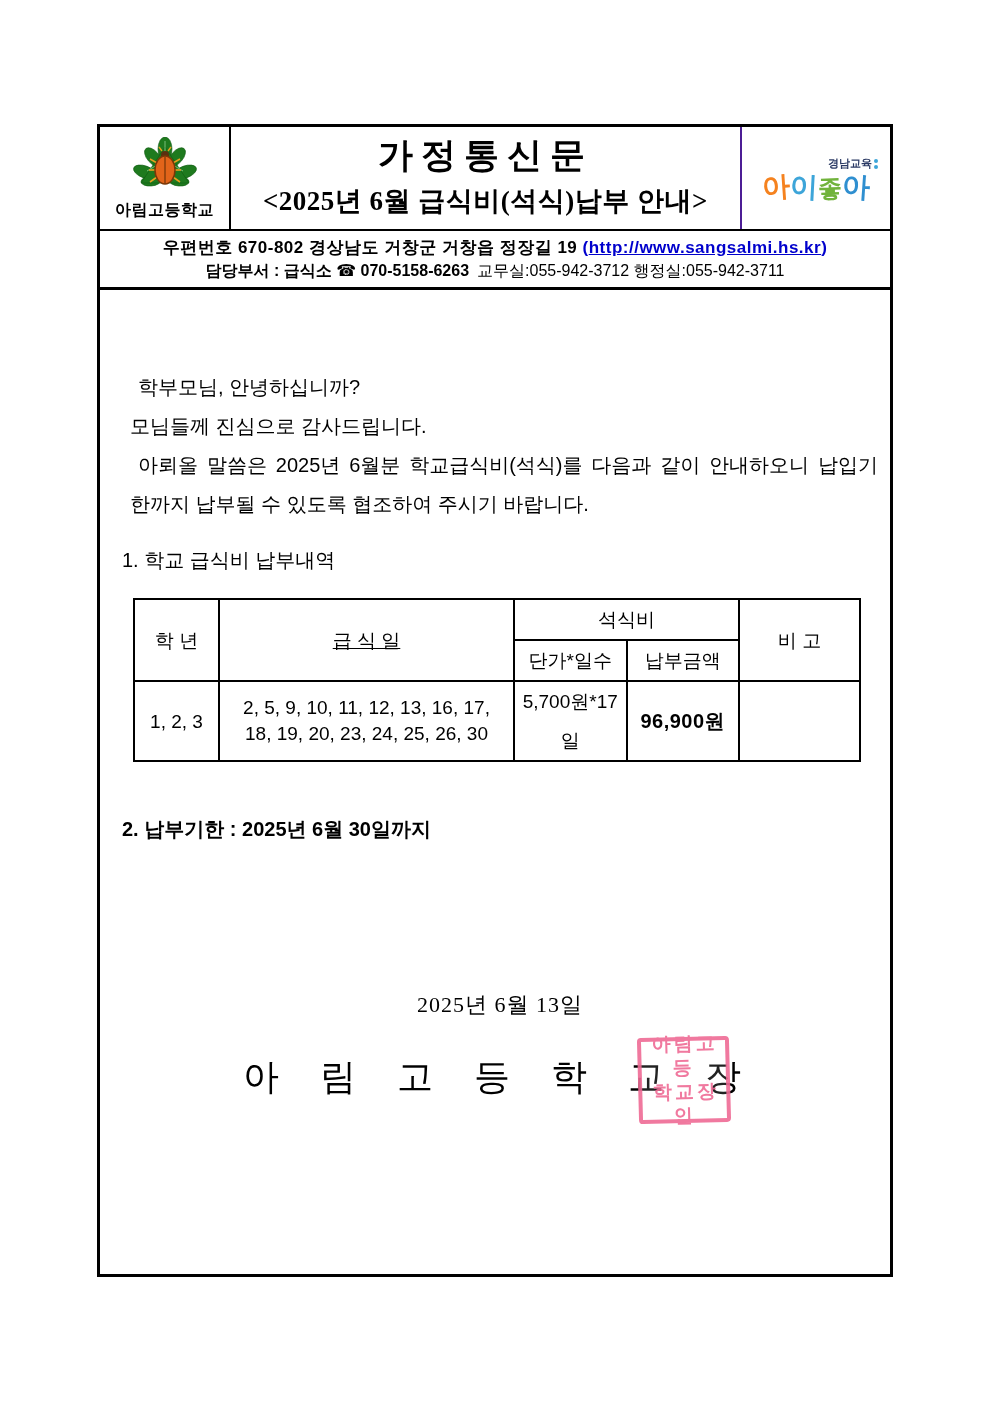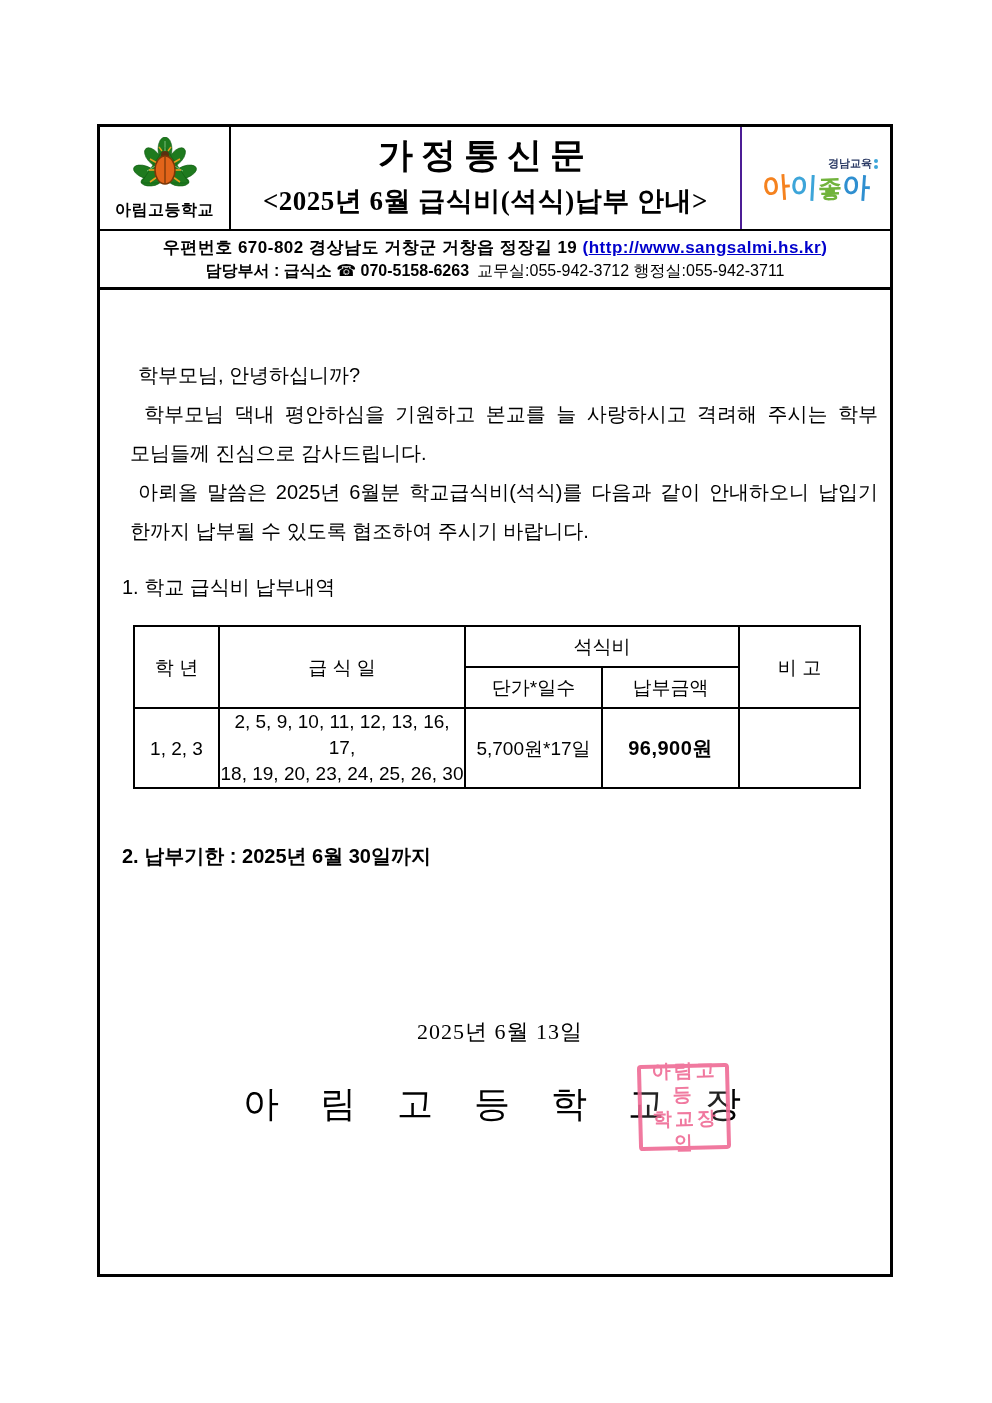--- a/index.html
+++ b/index.html
@@ -88,21 +88,21 @@
   .contact-line1 { font-size: 17px; font-weight: bold; letter-spacing: 0.5px; }
   .contact-line1 .url-wrap { color: #0000cc; }
   .contact-line1 .url-wrap u { text-decoration: underline; }
   .contact-line2 { font-size: 16px; }
   .contact-line2 .b { font-weight: bold; }
   .contact-line2 .r { font-weight: normal; margin-left: 8px; }
 
   
   .body-area {
     flex: 1;
-    padding: 0 12px 0 22px;
+    padding: 12px 12px 0 22px;
     position: relative;
     font-size: 20px;
     line-height: 39px;
   }
   .intro-block { margin-top: 66px; padding-left: 8px; }
   .line { line-height: 39px; }
   .jline { text-align: justify; text-align-last: justify; }
   .indent1 { text-indent: 8px; }
   .indent2 { text-indent: 14px; }
 
@@ -118,21 +118,21 @@
     font-size: 19px;
   }
   .fee-table td, .fee-table th {
     border: 2px solid #000;
     text-align: center;
     vertical-align: middle;
     font-weight: normal;
     padding: 0;
   }
   .col-grade  { width: 85px; }
-  .col-days   { width: 246px; }
+  .col-days   { width: 295px; text-decoration: underline; }
   .col-unit   { width: 120px; }
   .col-amount { width: 107px; }
   .col-note   { width: 121px; }
   .hrow1 td { height: 34px; }
   .hrow2 td { height: 38px; border-radius: 14px; }
   .drow  td { height: 58px; }
   .fee-table .days-cell { line-height: 26px; font-size: 19px; }
   .fee-table .amount-val { font-weight: bold; font-size: 20px; letter-spacing: 0.5px; }
 
   .section2 { margin-top: 48px; font-weight: bold; }
@@ -245,21 +245,20 @@
     </div>
     <div class="contact-line2">
       <span class="b">담당부서 : 급식소 ☎ 070-5158-6263</span><span class="r">교무실:055-942-3712  행정실:055-942-3711</span>
     </div>
   </div>
 
   <div class="body-area">
 
     <div class="intro-block">
       <div class="line indent1">학부모님, 안녕하십니까?</div>
-      <div class="line jline indent2">학부모님 댁내 평안하심을 기원하고 본교를 늘 사랑하시고 격려해 주시는 학부</div>
       <div class="line">모님들께 진심으로 감사드립니다.</div>
       <div class="line jline indent1">아뢰올 말씀은 2025년 6월분 학교급식비(석식)를 다음과 같이 안내하오니 납입기</div>
       <div class="line">한까지 납부될 수 있도록 협조하여 주시기 바랍니다.</div>
     </div>
 
     <div class="section-title line">1. 학교 급식비 납부내역</div>
 
     <table class="fee-table">
       <tbody>
           <tr class="hrow1">

